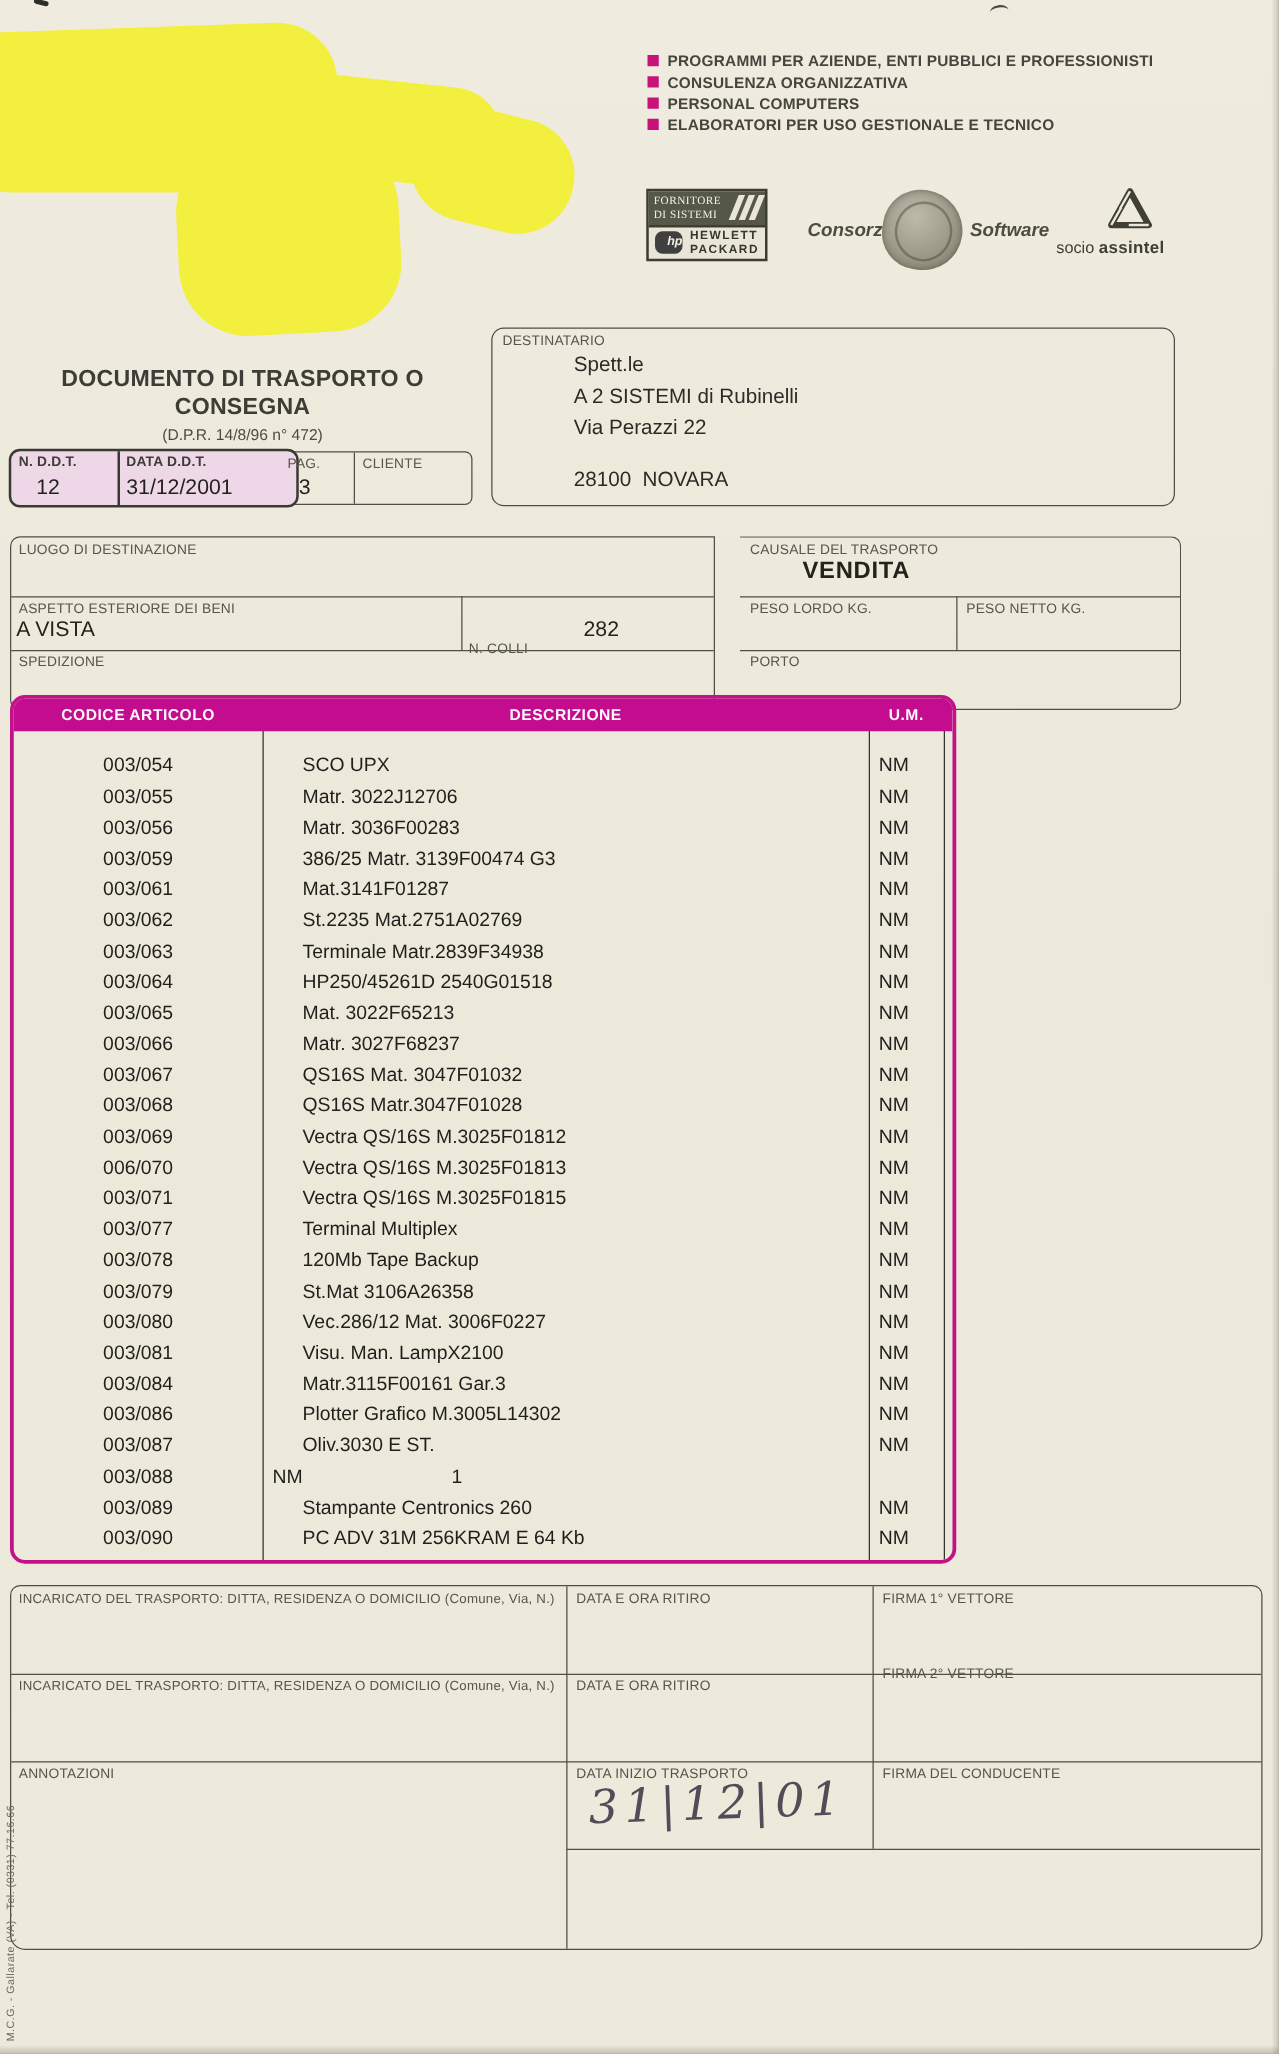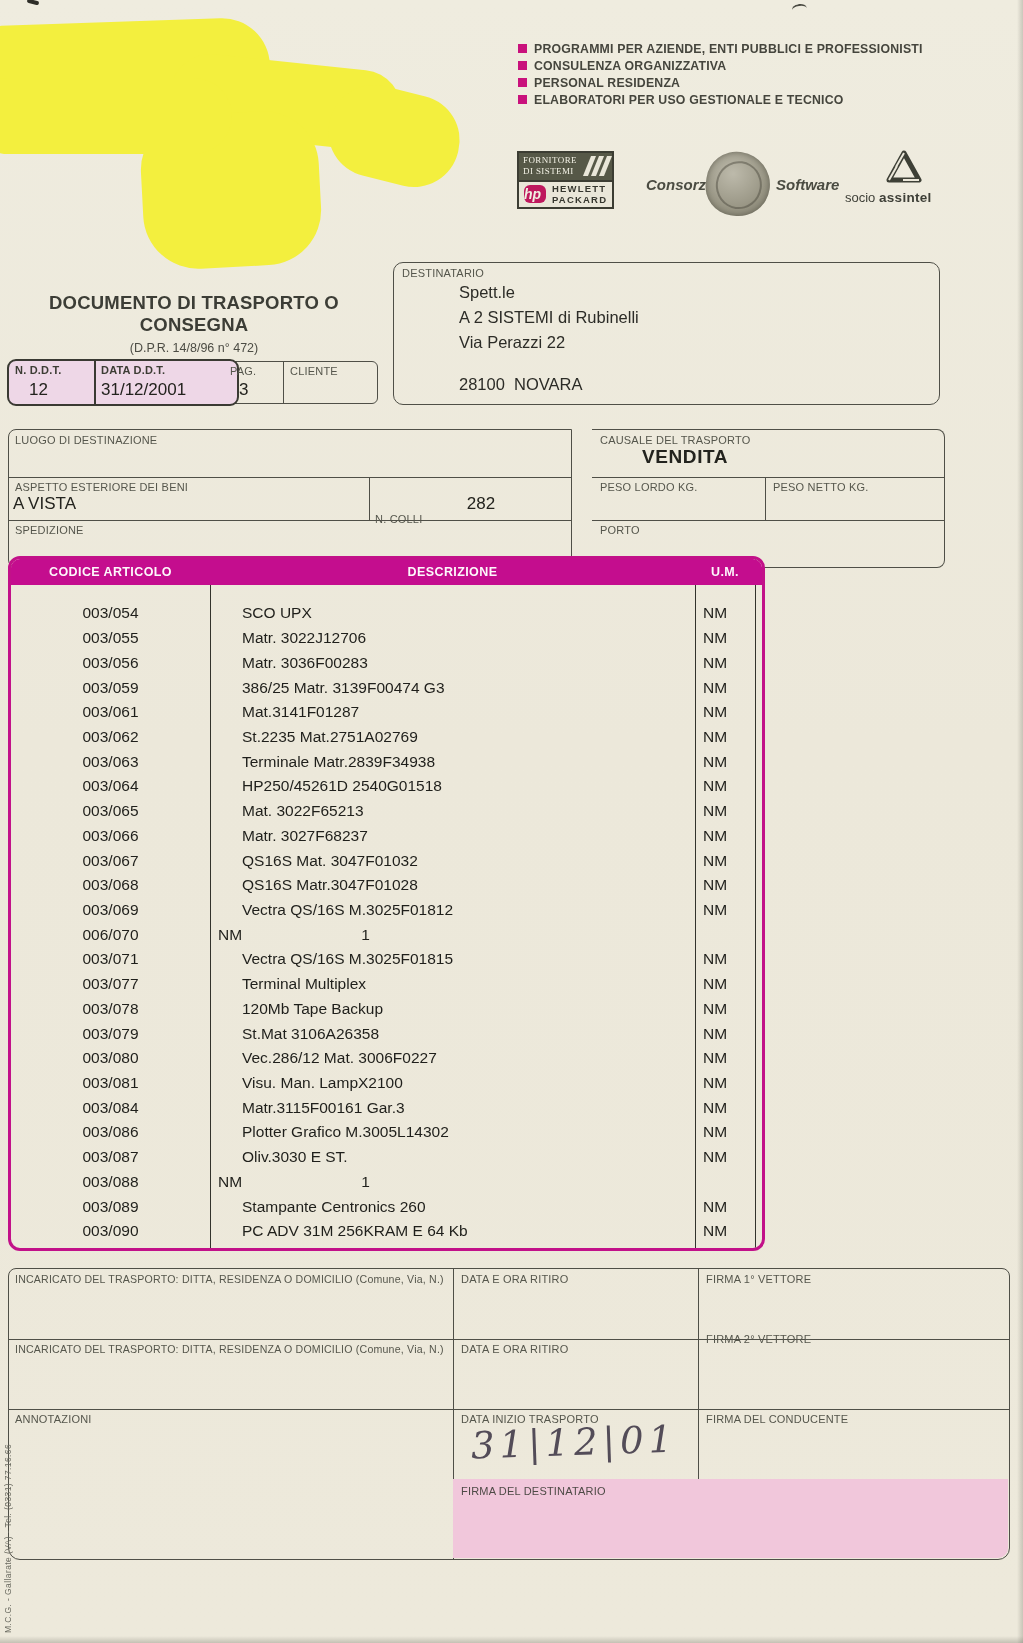--- a/index.html
+++ b/index.html
@@ -28,22 +28,22 @@
   .bullet{flex:0 0 auto;width:9px;height:9px;background:#c9117c;margin:2px 7px 0 0;}
 
   
   .hp-badge{position:absolute;left:517px;top:151px;width:97px;height:58px;border:2px solid #3c3d33;background:#e9e6d8;box-sizing:border-box;}
   .hp-top{position:relative;height:27px;background:#565847;color:#f2f0e4;overflow:hidden;}
   .hp-top .t1{position:absolute;left:4px;top:2px;font-size:9px;letter-spacing:.4px;font-family:"Liberation Serif",serif;}
   .hp-top .t2{position:absolute;left:4px;top:13px;font-size:9px;letter-spacing:.4px;font-family:"Liberation Serif",serif;}
   .hp-stripes{position:absolute;right:4px;top:3px;display:flex;gap:3px;}
   .hp-stripes span{display:block;width:5px;height:20px;background:#e9e6d8;transform:skewX(-22deg);}
   .hp-bottom{position:relative;height:25px;border-top:2px solid #3c3d33;}
-  .hp-circle{position:absolute;left:5px;top:3px;width:22px;height:18px;background:#be185d;border-radius:6px;color:#f1efe2;
-             font-size:14px;font-style:italic;font-weight:bold;text-align:left;line-height:18px;}
+  .hp-circle{position:absolute;left:5px;top:3px;width:22px;height:18px;background:#404040;border-radius:6px;color:#f1efe2;
+             font-size:10px;font-style:italic;font-weight:bold;text-align:right;line-height:18px;}
   .hp-name{position:absolute;left:33px;top:2px;font-size:9.5px;font-weight:bold;color:#35362e;letter-spacing:1.2px;line-height:10.5px;}
   .consorzio-txt,.software-txt{position:absolute;font-size:15px;font-weight:bold;font-style:italic;color:#4b4c42;}
   .seal{position:absolute;left:706px;top:152px;width:64px;height:64px;border-radius:48% 52% 50% 46%;
         background:radial-gradient(circle at 40% 35%,#bdbaab,#999685 60%,#807d6e);box-shadow:inset 0 0 6px rgba(60,58,48,.55);transform:rotate(8deg);}
   .seal-inner{position:absolute;left:10px;top:9px;width:42px;height:44px;border:2px solid rgba(70,68,58,.45);border-radius:50%;}
   .assintel-logo{position:absolute;left:884px;top:149px;}
   .socio-line{position:absolute;left:845px;top:190px;font-size:13px;color:#3e3f37;}
   .socio-line b{font-size:13.5px;letter-spacing:.3px;}
 
   
@@ -115,21 +115,21 @@
       <div class="svc">
         <span class="bullet"></span>
         <span>PROGRAMMI PER AZIENDE, ENTI PUBBLICI E PROFESSIONISTI</span>
       </div>
       <div class="svc">
         <span class="bullet"></span>
         <span>CONSULENZA ORGANIZZATIVA</span>
       </div>
       <div class="svc">
         <span class="bullet"></span>
-        <span>PERSONAL RESIDENZA</span>
+        <span>PERSONAL COMPUTERS</span>
       </div>
       <div class="svc">
         <span class="bullet"></span>
         <span>ELABORATORI PER USO GESTIONALE E TECNICO</span>
       </div>
     </div>
 
   <div class="hp-badge">
     <div class="hp-top">
       <div class="t1">FORNITORE</div>
@@ -309,20 +309,21 @@
           <div class="c-qta">1</div>
         </div>
         <div class="trow">
           <div class="c-codice">003/069</div>
           <div class="c-descrizione">Vectra QS/16S M.3025F01812</div>
           <div class="c-um">NM</div>
           <div class="c-qta">1</div>
         </div>
         <div class="trow">
           <div class="c-codice">006/070</div>
+          <div class="c-descrizione">Vectra QS/16S M.3025F01813</div>
           <div class="c-um">NM</div>
           <div class="c-qta">1</div>
         </div>
         <div class="trow">
           <div class="c-codice">003/071</div>
           <div class="c-descrizione">Vectra QS/16S M.3025F01815</div>
           <div class="c-um">NM</div>
           <div class="c-qta">1</div>
         </div>
         <div class="trow">
@@ -407,22 +408,19 @@
     <div class="lbl abs" style="left:6px;top:74px;font-size:10.6px;">INCARICATO DEL TRASPORTO: DITTA, RESIDENZA O DOMICILIO (Comune, Via, N.)</div>
     <div class="lbl abs" style="left:452px;top:74px;">DATA E ORA RITIRO</div>
     <div class="lbl abs" style="left:697px;top:64px;">FIRMA 2° VETTORE</div>
 
     <div class="lbl abs" style="left:6px;top:144px;">ANNOTAZIONI</div>
     <div class="lbl abs" style="left:452px;top:144px;">DATA INIZIO TRASPORTO</div>
     <div class="lbl abs" style="left:697px;top:144px;">FIRMA DEL CONDUCENTE</div>
 
     <div class="handwrite">31|12|01</div>
 
-    <div class="sign-pink">
-      <div class="lbl abs" style="left:8px;top:6px;color:#4e4a46;">FIRMA DEL DESTINATARIO</div>
-    </div>
   </div>
 
   <div class="credit">M.C.G. - Gallarate (VA) - Tel. (0331) 77.16.66</div>
 
   <div class="edge-right"></div>
   <div class="edge-bottom"></div>
 </div>
 
 </body></html>

